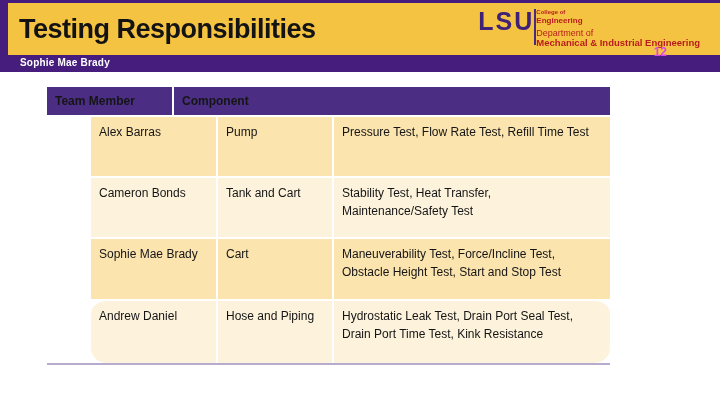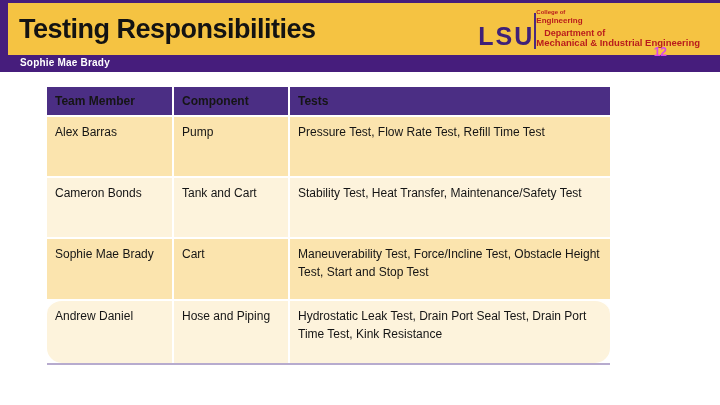--- a/index.html
+++ b/index.html
@@ -24,33 +24,33 @@
     box-sizing: border-box;
   }
   .slide-title {
     margin: 0;
     font-size: 27px;
     font-weight: bold;
     color: #131313;
     letter-spacing: -0.5px;
     white-space: nowrap;
   }
-  .logo-group { display: flex; align-items: flex-end; gap: 0; padding-right: 4px; }
+  .logo-group { display: flex; align-items: flex-start; gap: 0; padding-right: 4px; }
   .lsu-wordmark {
     color: #3F2178;
     font-weight: bold;
     font-size: 25px;
     letter-spacing: 2px;
     line-height: 1;
   }
   .logo-divider { width: 2px; height: 36px; background: #4A2A80; }
   .college-block { color: #b91c1c; line-height: 1.15; }
   .college-of   { font-size: 6px;  font-weight: bold; }
   .college-name { font-size: 8px;  font-weight: bold; margin-bottom: 3px; }
-  .dept-of      { font-size: 9px;  font-weight: bold; padding-left: 8px; }
+  .dept-of      { font-size: 9px;  font-weight: normal; }
   .dept-name    { font-size: 9.5px; font-weight: bold; white-space: nowrap; }
   .slide-number {
     position: absolute; top: 45px; right: 53px;
     color: #d946ef; font-size: 12px; font-weight: bold;
     z-index: 2;
   }
   .presenter {
     position: absolute; left: 20px; top: 57px;
     color: #ffffff; font-size: 10px; font-weight: bold;
     letter-spacing: 0.2px;
@@ -67,21 +67,21 @@
   }
   .t-header {
     background: #4B2E84;
     color: #ffffff;
   }
   .t-header .t-cell {
     font-weight: bold;
     font-size: 12px;
     padding: 5px 8px 5px 8px;
   }
-  .t-body-row { border-top: 2px solid #ffffff; }
+  .t-body-row { border-top: 2px solid #ffffff; margin-left: 44px; }
   .t-cell {
     padding: 6px 10px 4px 8px;
     font-size: 12px;
     color: #151515;
     line-height: 1.5;
     border-left: 2px solid #ffffff;
     box-sizing: border-box;
     overflow: hidden;
   }
   .t-cell:first-child { border-left: none; }
@@ -110,21 +110,20 @@
     </div>
   </div>
   <div class="slide-number">12</div>
   <div class="presenter">Sophie Mae Brady</div>
 </div>
 
 <div class="resp-table">
   <div class="t-row t-header h23">
     <div class="t-cell">Team Member</div>
     <div class="t-cell">Component</div>
-    <div class="t-cell">Tests</div>
   </div>
 
   <div class="t-row t-body-row row-dark h61">
     <div class="t-cell">Alex Barras</div>
     <div class="t-cell">Pump</div>
     <div class="t-cell">Pressure Test, Flow Rate Test, Refill Time Test</div>
   </div>
 
   <div class="t-row t-body-row row-light h61">
     <div class="t-cell">Cameron Bonds</div>

